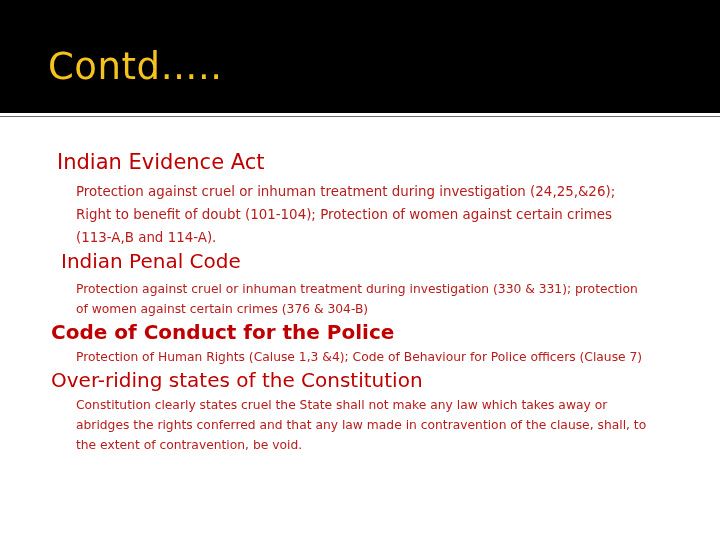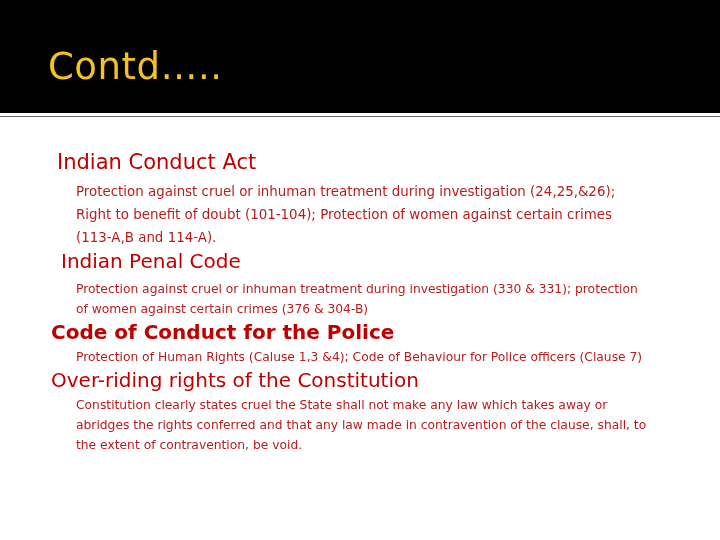--- a/index.html
+++ b/index.html
@@ -72,29 +72,29 @@
     .s4-b { left: 76px; top: 395px; width: 620px; font-size: 12.3px; line-height: 20px; }
   </style>
 </head>
 <body>
 
 <div class="title-band"></div>
 <h1 class="slide-title">Contd…..</h1>
 <div class="title-rule"></div>
 
 <div class="content">
-  <h2 class="heading s1-h">Indian Conduct Act</h2>
+  <h2 class="heading s1-h">Indian Evidence Act</h2>
   <p class="body-text s1-b">Protection against cruel or inhuman treatment during investigation (24,25,&amp;26);
 Right to benefit of doubt (101-104); Protection of women against certain crimes
 (113-A,B and 114-A).</p>
 
   <h2 class="heading s2-h">Indian Penal Code</h2>
   <p class="body-text s2-b"> Protection against cruel or inhuman treatment during investigation (330 &amp; 331); protection
 of women against certain crimes (376 &amp; 304-B)</p>
 
   <h2 class="heading s3-h">Code of Conduct for the Police</h2>
   <p class="body-text s3-b">Protection of Human Rights (Caluse 1,3 &amp;4); Code of Behaviour for Police officers (Clause 7)</p>
 
-  <h2 class="heading s4-h">Over-riding rights of the Constitution</h2>
+  <h2 class="heading s4-h">Over-riding states of the Constitution</h2>
   <p class="body-text s4-b">Constitution clearly states cruel the State shall not make any law which takes away or
 abridges the rights conferred and that any law made in contravention of the clause, shall, to
 the extent of contravention, be void.</p>
 </div>
 
 </body></html>

